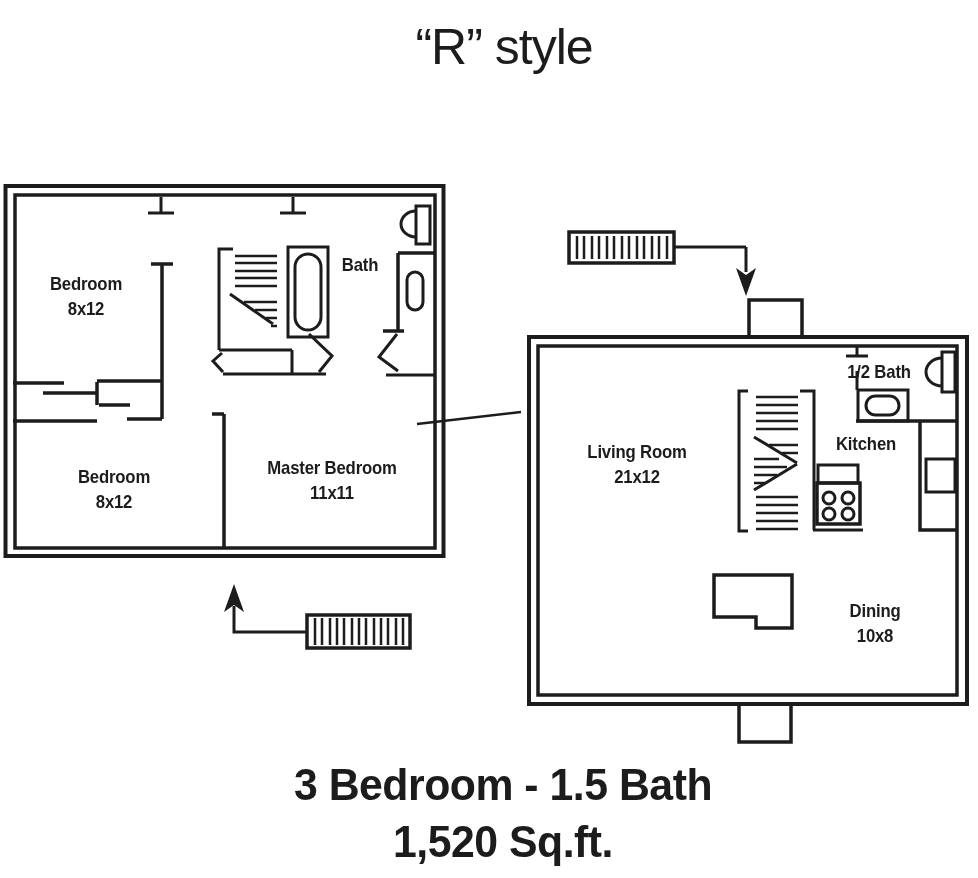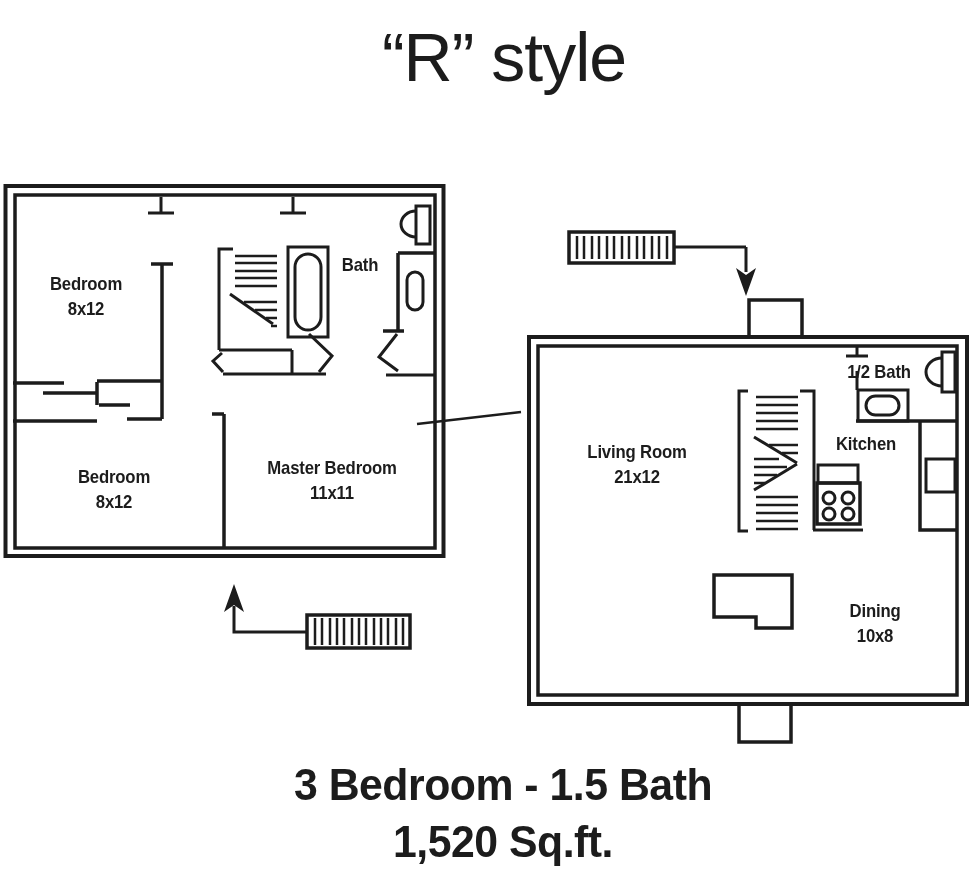--- a/index.html
+++ b/index.html
@@ -8,21 +8,21 @@
   .stage {
     position:relative; width:978px; height:878px;
     background:var(--bg); overflow:hidden;
     font-family:"Liberation Sans", sans-serif; color:var(--ink);
   }
   .stage svg { position:absolute; left:0; top:0; color:var(--ink); }
   svg path, svg rect, svg circle { fill:none; stroke:currentColor; }
   svg .solid { fill:currentColor; stroke:none; }
   .title {
     position:absolute; transform:translateX(-50%);
-    font-size:68px; font-weight:400; letter-spacing:-1px; white-space:nowrap;
+    font-size:50px; font-weight:400; letter-spacing:-1px; white-space:nowrap;
   }
   .lbl {
     position:absolute; transform:translateX(-50%) scaleX(0.88);
     font-size:19px; font-weight:bold; line-height:1.3; letter-spacing:-0.2px;
     text-align:center; white-space:nowrap;
   }
   .lbl .line { display:block; }
   .caption {
     position:absolute; transform:translateX(-50%) scaleX(0.95);
     font-size:45px; font-weight:bold; line-height:1.27; letter-spacing:-0.5px;

